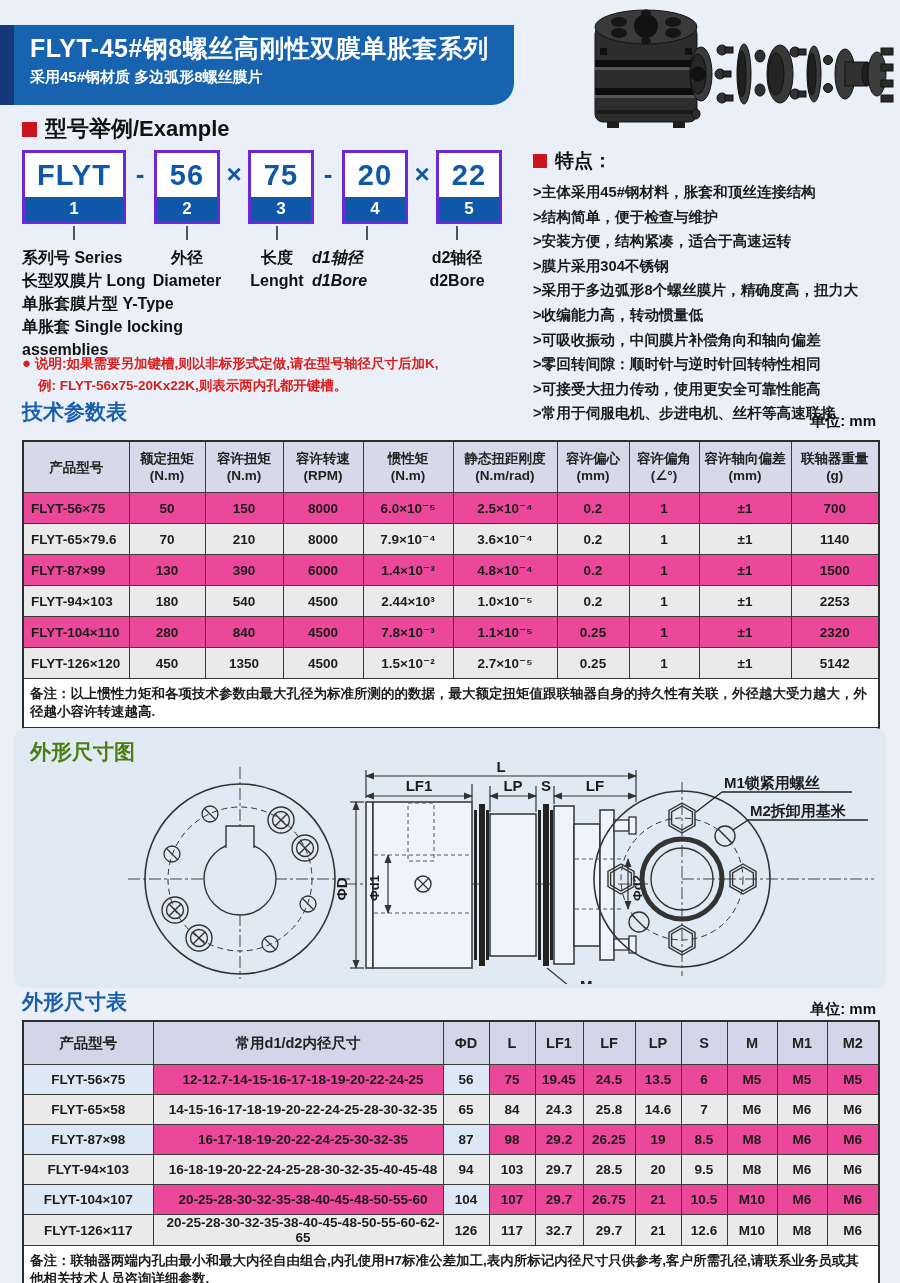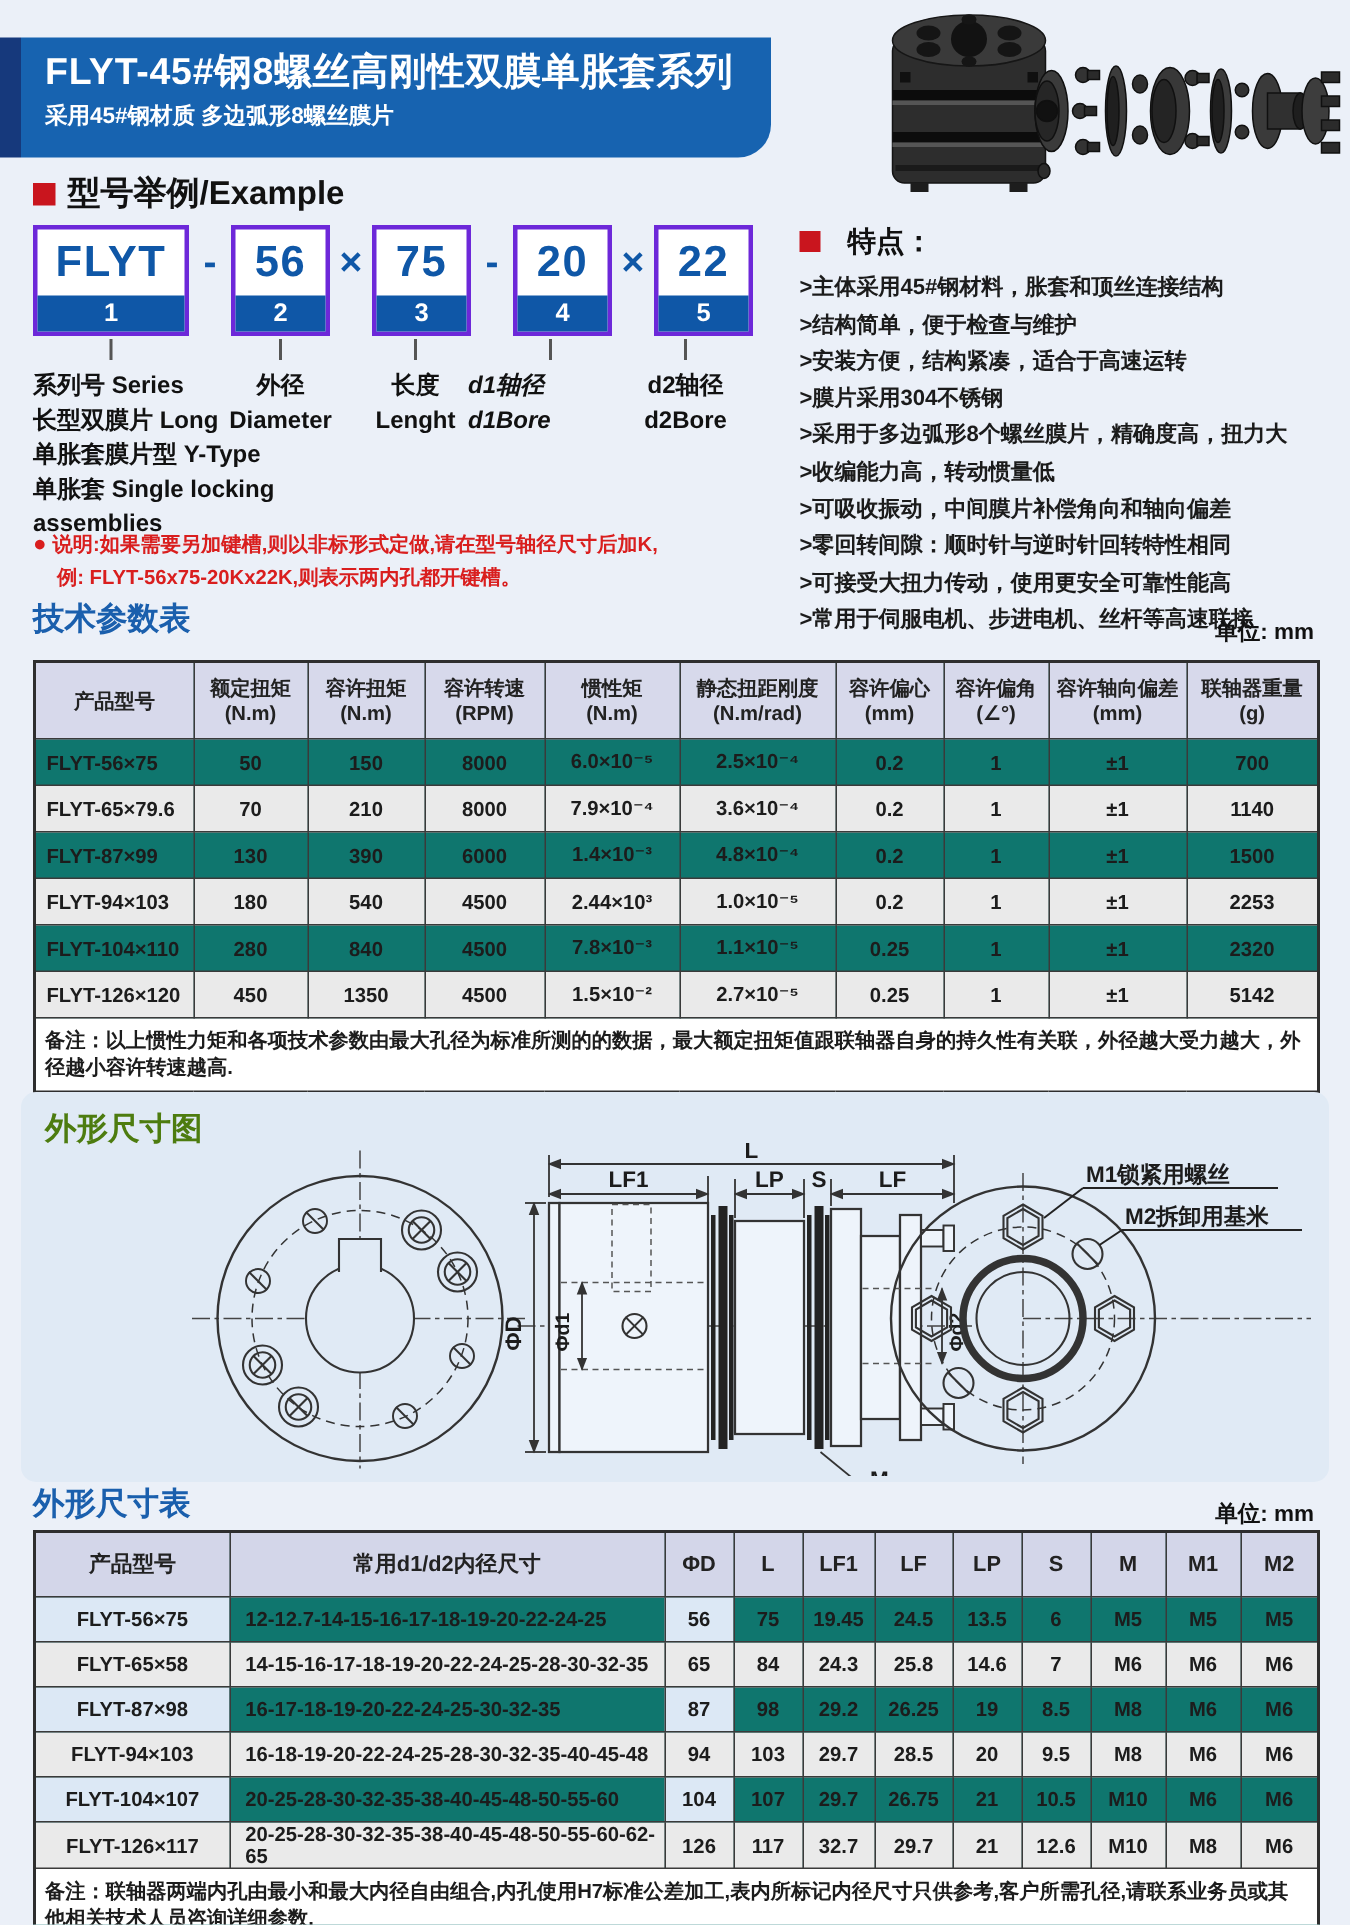--- a/index.html
+++ b/index.html
@@ -40,39 +40,39 @@
   .ex-label-col.col1{left:0;width:180px;text-align:left;}
   .ex-label-col.col2{left:110px;width:110px;text-align:center;}
   .ex-label-col.col3{left:200px;width:110px;text-align:center;}
   .ex-label-col.col4{left:290px;width:110px;font-style:italic;}
   .ex-label-col.col5{left:380px;width:110px;text-align:center;}
   .ex-note{position:absolute;left:22px;top:352px;width:500px;color:#d91e1e;font-size:13.5px;font-weight:bold;line-height:22px;}
   .ex-note .dot{color:#d91e1e;margin-right:4px;font-size:15px;}
   .ex-note .line2{padding-left:16px;}
   
   .features{position:absolute;left:533px;top:148px;width:367px;}
-  .features .sec-head{display:flex;align-items:center;gap:18px;margin-bottom:6px;}
+  .features .sec-head{display:flex;align-items:center;gap:8px;margin-bottom:6px;}
   .features .sec-head span{font-size:19px;font-weight:bold;color:#111;}
   .features ul{list-style:none;margin:0;padding:0;}
   .features li{font-size:14.7px;font-weight:bold;color:#1b1b1b;line-height:24.6px;white-space:nowrap;}
   
-  table.sheet{border-collapse:collapse;position:absolute;left:22px;width:856px;table-layout:fixed;background:#0f766e;}
+  table.sheet{border-collapse:collapse;position:absolute;left:22px;width:856px;table-layout:fixed;background:#ec4899;}
   table.sheet th,table.sheet td{border:1px solid #3a3a3a;text-align:center;padding:0;}
   table.sheet{border:2px solid #2e2e2e;}
   table.sheet th{background:#d7d9eb;font-size:13.5px;font-weight:bold;white-space:pre-line;line-height:17px;}
   #tech-table th{height:50px;}
   #tech-table td{height:30px;font-size:13.5px;font-weight:bold;color:#1c1c1c;}
   #tech-table tr.even td{background:#eaeaea;}
   #tech-table td.left{text-align:left;padding-left:7px;}
   td.note-cell{font-size:12.3px;font-weight:bold;text-align:left !important;padding:6px 6px !important;background:#fff;color:#111;}
   #dim-table th{height:42px;background:#d3d6e9;font-size:14.5px;}
   #dim-table td{height:29px;font-size:13.5px;font-weight:bold;color:#1c1c1c;}
   #dim-table tr.even td{background:#eaeaea;}
   #dim-table tr.odd td.tint{background:#dce8f5;}
-  #dim-table td.left{text-align:left;padding-left:10px;}
+  #dim-table td.left{text-align:center;padding-left:10px;}
   
   .draw-panel{position:absolute;left:14px;top:728px;width:872px;height:260px;background:#e0eaf5;border-radius:10px;}
   .draw-title{position:absolute;left:30px;top:738px;font-size:21px;font-weight:bold;color:#4d7c0f;}
   .draw-svg{position:absolute;left:20px;top:762px;}
   svg text{font-family:"Liberation Sans","DejaVu Sans",sans-serif;}
 </style>
 </head>
 <body>
 
 <div class="navy-strip"></div>

